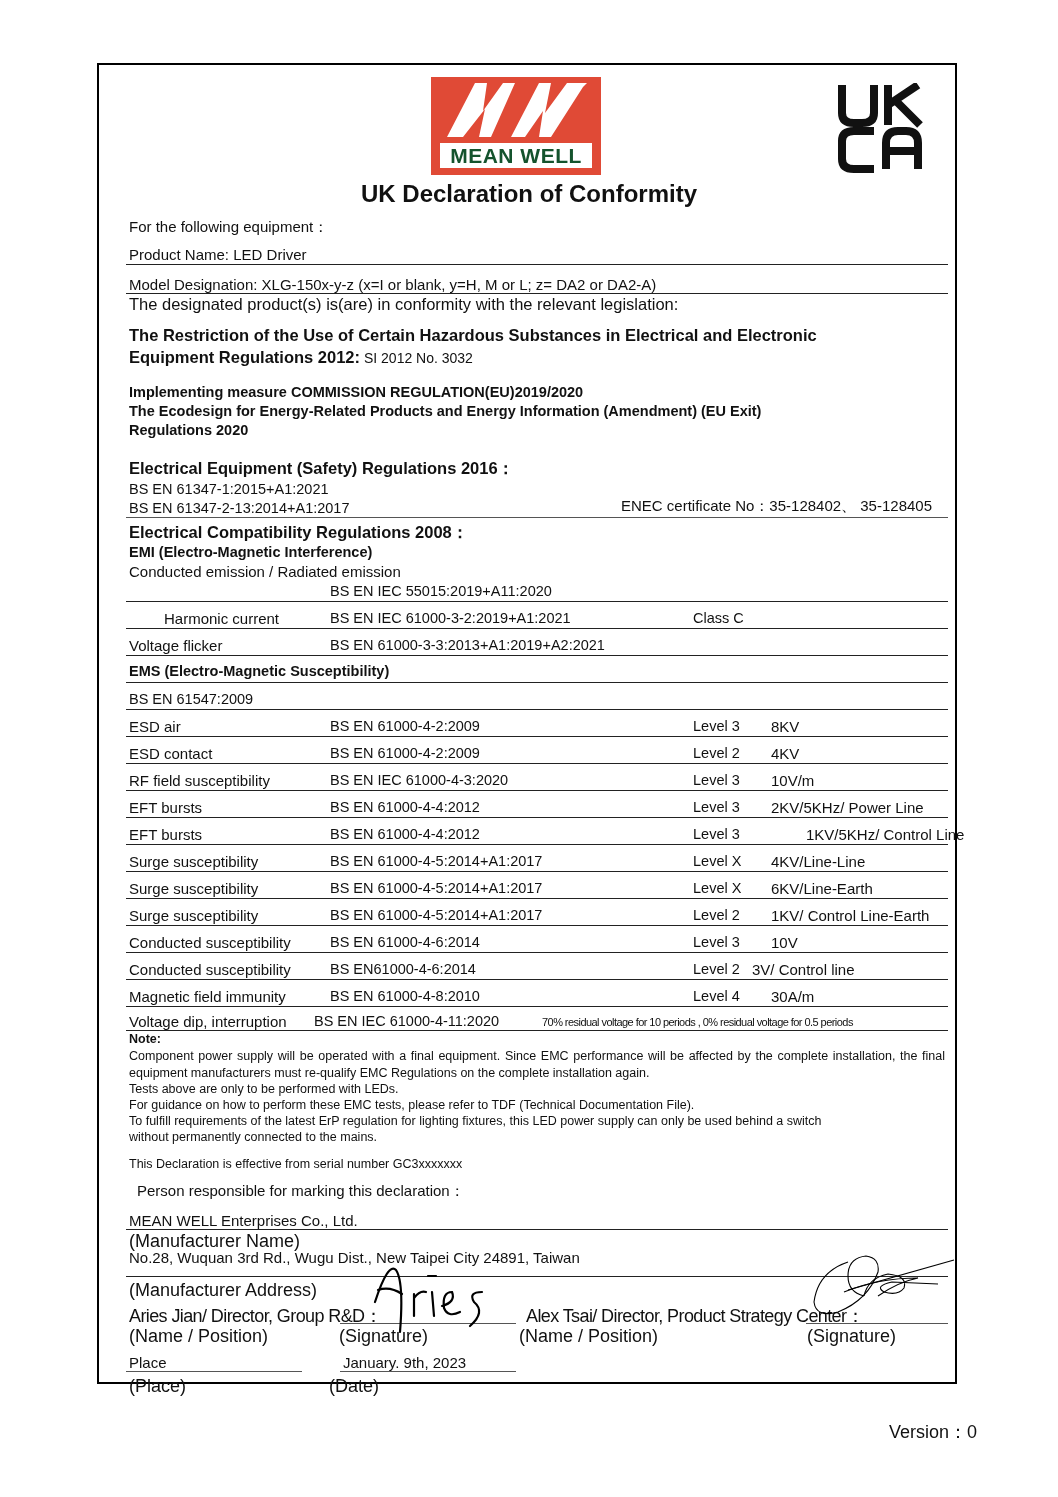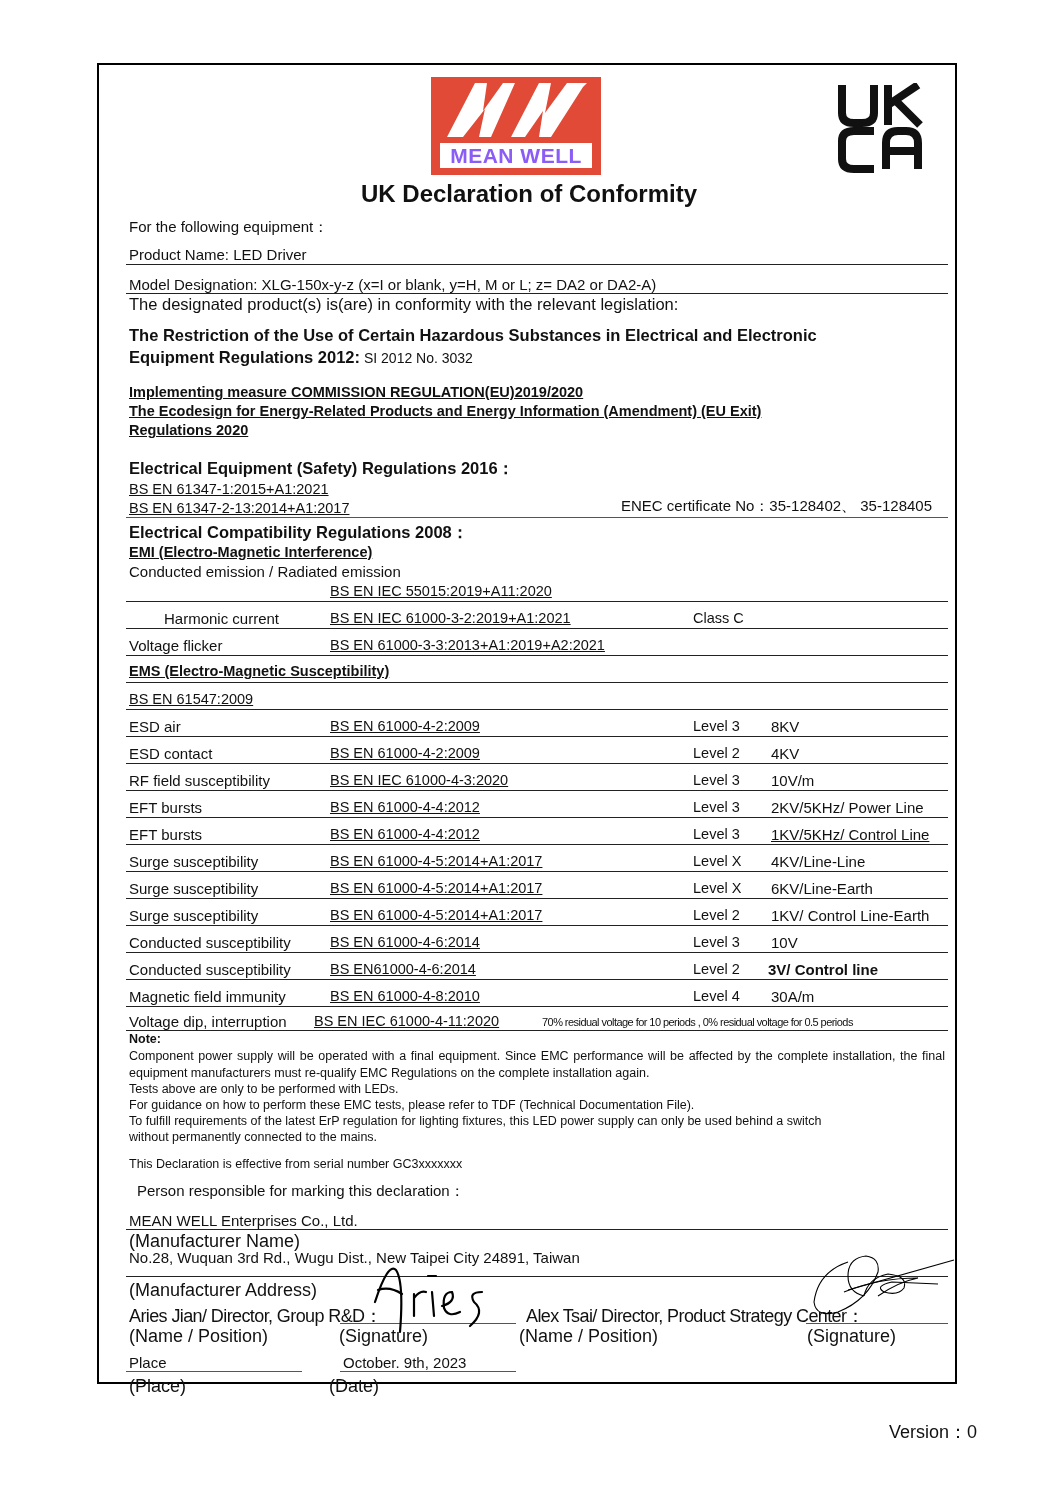--- a/index.html
+++ b/index.html
@@ -1,28 +1,28 @@
 <!DOCTYPE html>
 <html><head>
 <meta charset="utf-8">
 <style>
   html, body { margin:0; padding:0; background:#fff; }
   body { width:1058px; height:1497px; position:relative; font-family:"Liberation Sans", sans-serif; color:#111; overflow:hidden; }
   .frame { position:absolute; left:97px; top:63px; width:860px; height:1321px; border:2px solid #000; box-sizing:border-box; }
   .abs { position:absolute; white-space:nowrap; }
-  .t14 { font-size:14.5px;text-decoration:underline; }
+  .t14 { font-size:14.5px; }
   .t15 { font-size:15px; }
   .t13 { font-size:18px; }
   .t12 { font-size:12.5px; }
   .bold { font-weight:bold; }
   .hline { position:absolute; height:0; border-top:1.5px solid #222; }
   .hline.thin { border-top:1px solid #555; }
   .logo { position:absolute; left:431px; top:77px; width:170px; height:98px; background:#e04a36; }
   .logo svg { position:absolute; left:0; top:0; }
-  .logo .name { position:absolute; left:9px; top:66px; width:152px; height:25px; background:#fff; color:#8b5cf6; font-weight:bold; font-size:21px; text-align:center; line-height:25px; letter-spacing:0.5px; }
+  .logo .name { position:absolute; left:9px; top:66px; width:152px; height:25px; background:#fff; color:#14532d; font-weight:bold; font-size:21px; text-align:center; line-height:25px; letter-spacing:0.5px; }
   .ukca { position:absolute; left:836px; top:83px; width:90px; height:90px; }
   .title { position:absolute; left:0; width:1058px; top:180px; text-align:center; font-size:24px; font-weight:bold; }
   .small-note { font-size:12.5px; line-height:16.5px; }
   .sig { position:absolute; }
 </style>
 </head>
 <body>
 
 <div class="frame"></div>
 
@@ -106,21 +106,21 @@
     <div class="abs t15" style="left: 771px; top: 772px;">10V/m</div>
     <div class="hline" style="left: 126px; width: 822px; top: 790px;"></div>
     <div class="abs t15" style="left: 129px; top: 799px;">EFT bursts</div>
     <div class="abs t14" style="left: 330px; top: 799px;">BS EN 61000-4-4:2012</div>
     <div class="abs t15" style="left: 693px; top: 799px; font-size: 14.5px;">Level 3</div>
     <div class="abs t15" style="left: 771px; top: 799px;">2KV/5KHz/ Power Line</div>
     <div class="hline" style="left: 126px; width: 822px; top: 817px;"></div>
     <div class="abs t15" style="left: 129px; top: 826px;">EFT bursts</div>
     <div class="abs t14" style="left: 330px; top: 826px;">BS EN 61000-4-4:2012</div>
     <div class="abs t15" style="left: 693px; top: 826px; font-size: 14.5px;">Level 3</div>
-    <div class="abs t15" style="left: 771px; top: 826px; text-decoration: underline;">1KV/5KHz/ Control Line</div>
+    <div class="abs t15" style="left: 806px; top: 826px;">1KV/5KHz/ Control Line</div>
     <div class="hline" style="left: 126px; width: 822px; top: 844px;"></div>
     <div class="abs t15" style="left: 129px; top: 853px;">Surge susceptibility</div>
     <div class="abs t14" style="left: 330px; top: 853px;">BS EN 61000-4-5:2014+A1:2017</div>
     <div class="abs t15" style="left: 693px; top: 853px; font-size: 14.5px;">Level X</div>
     <div class="abs t15" style="left: 771px; top: 853px;">4KV/Line-Line</div>
     <div class="hline" style="left: 126px; width: 822px; top: 871px;"></div>
     <div class="abs t15" style="left: 129px; top: 880px;">Surge susceptibility</div>
     <div class="abs t14" style="left: 330px; top: 880px;">BS EN 61000-4-5:2014+A1:2017</div>
     <div class="abs t15" style="left: 693px; top: 880px; font-size: 14.5px;">Level X</div>
     <div class="abs t15" style="left: 771px; top: 880px;">6KV/Line-Earth</div>
@@ -131,21 +131,21 @@
     <div class="abs t15" style="left: 771px; top: 907px;">1KV/ Control Line-Earth</div>
     <div class="hline" style="left: 126px; width: 822px; top: 925px;"></div>
     <div class="abs t15" style="left: 129px; top: 934px;">Conducted susceptibility</div>
     <div class="abs t14" style="left: 330px; top: 934px;">BS EN 61000-4-6:2014</div>
     <div class="abs t15" style="left: 693px; top: 934px; font-size: 14.5px;">Level 3</div>
     <div class="abs t15" style="left: 771px; top: 934px;">10V</div>
     <div class="hline" style="left: 126px; width: 822px; top: 952px;"></div>
     <div class="abs t15" style="left: 129px; top: 961px;">Conducted susceptibility</div>
     <div class="abs t14" style="left: 330px; top: 961px;">BS EN61000-4-6:2014</div>
     <div class="abs t15" style="left: 693px; top: 961px; font-size: 14.5px;">Level 2</div>
-    <div class="abs t15" style="left: 768px; top: 961px; font-weight: bold;">3V/ Control line</div>
+    <div class="abs t15" style="left: 752px; top: 961px;">3V/ Control line</div>
     <div class="hline" style="left: 126px; width: 822px; top: 979px;"></div>
     <div class="abs t15" style="left: 129px; top: 988px;">Magnetic field immunity</div>
     <div class="abs t14" style="left: 330px; top: 988px;">BS EN 61000-4-8:2010</div>
     <div class="abs t15" style="left: 693px; top: 988px; font-size: 14.5px;">Level 4</div>
     <div class="abs t15" style="left: 771px; top: 988px;">30A/m</div>
     <div class="hline" style="left: 126px; width: 822px; top: 1006px;"></div>
   </div>
 
 <div class="abs t15" style="left:129px;top:1013px;">Voltage dip, interruption</div>
 <div class="abs t14" style="left:314px;top:1013px;">BS EN IEC 61000-4-11:2020</div>
@@ -193,18 +193,18 @@
   <g fill="none" stroke="#000" stroke-width="1.1">
     <path d="M40,10 Q10,20 6,50 Q8,66 30,60 Q60,48 70,20 Q72,6 58,4 Q40,6 40,24 Q40,40 56,44"></path>
     <path d="M36,40 Q70,26 110,26 Q90,30 70,44"></path>
     <path d="M56,44 Q60,26 80,22 Q100,24 96,36 Q90,44 76,40 Q66,34 84,30 L130,32"></path>
     <path d="M40,38 L146,8"></path>
   </g>
 </svg>
 
 <div class="abs t15" style="left:129px;top:1354px;">Place</div>
 <div class="hline thin" style="left:126px;top:1371px;width:176px;"></div>
-<div class="abs t15" style="left:343px;top:1354px;">October. 9th, 2023</div>
+<div class="abs t15" style="left:343px;top:1354px;">January. 9th, 2023</div>
 <div class="hline thin" style="left:340px;top:1371px;width:176px;"></div>
 <div class="abs t13" style="left:129px;top:1376px;">(Place)</div>
 <div class="abs t13" style="left:329px;top:1376px;">(Date)</div>
 
 <div class="abs t13" style="left:889px;top:1420px;">Version：0</div>
 
 </body></html>

